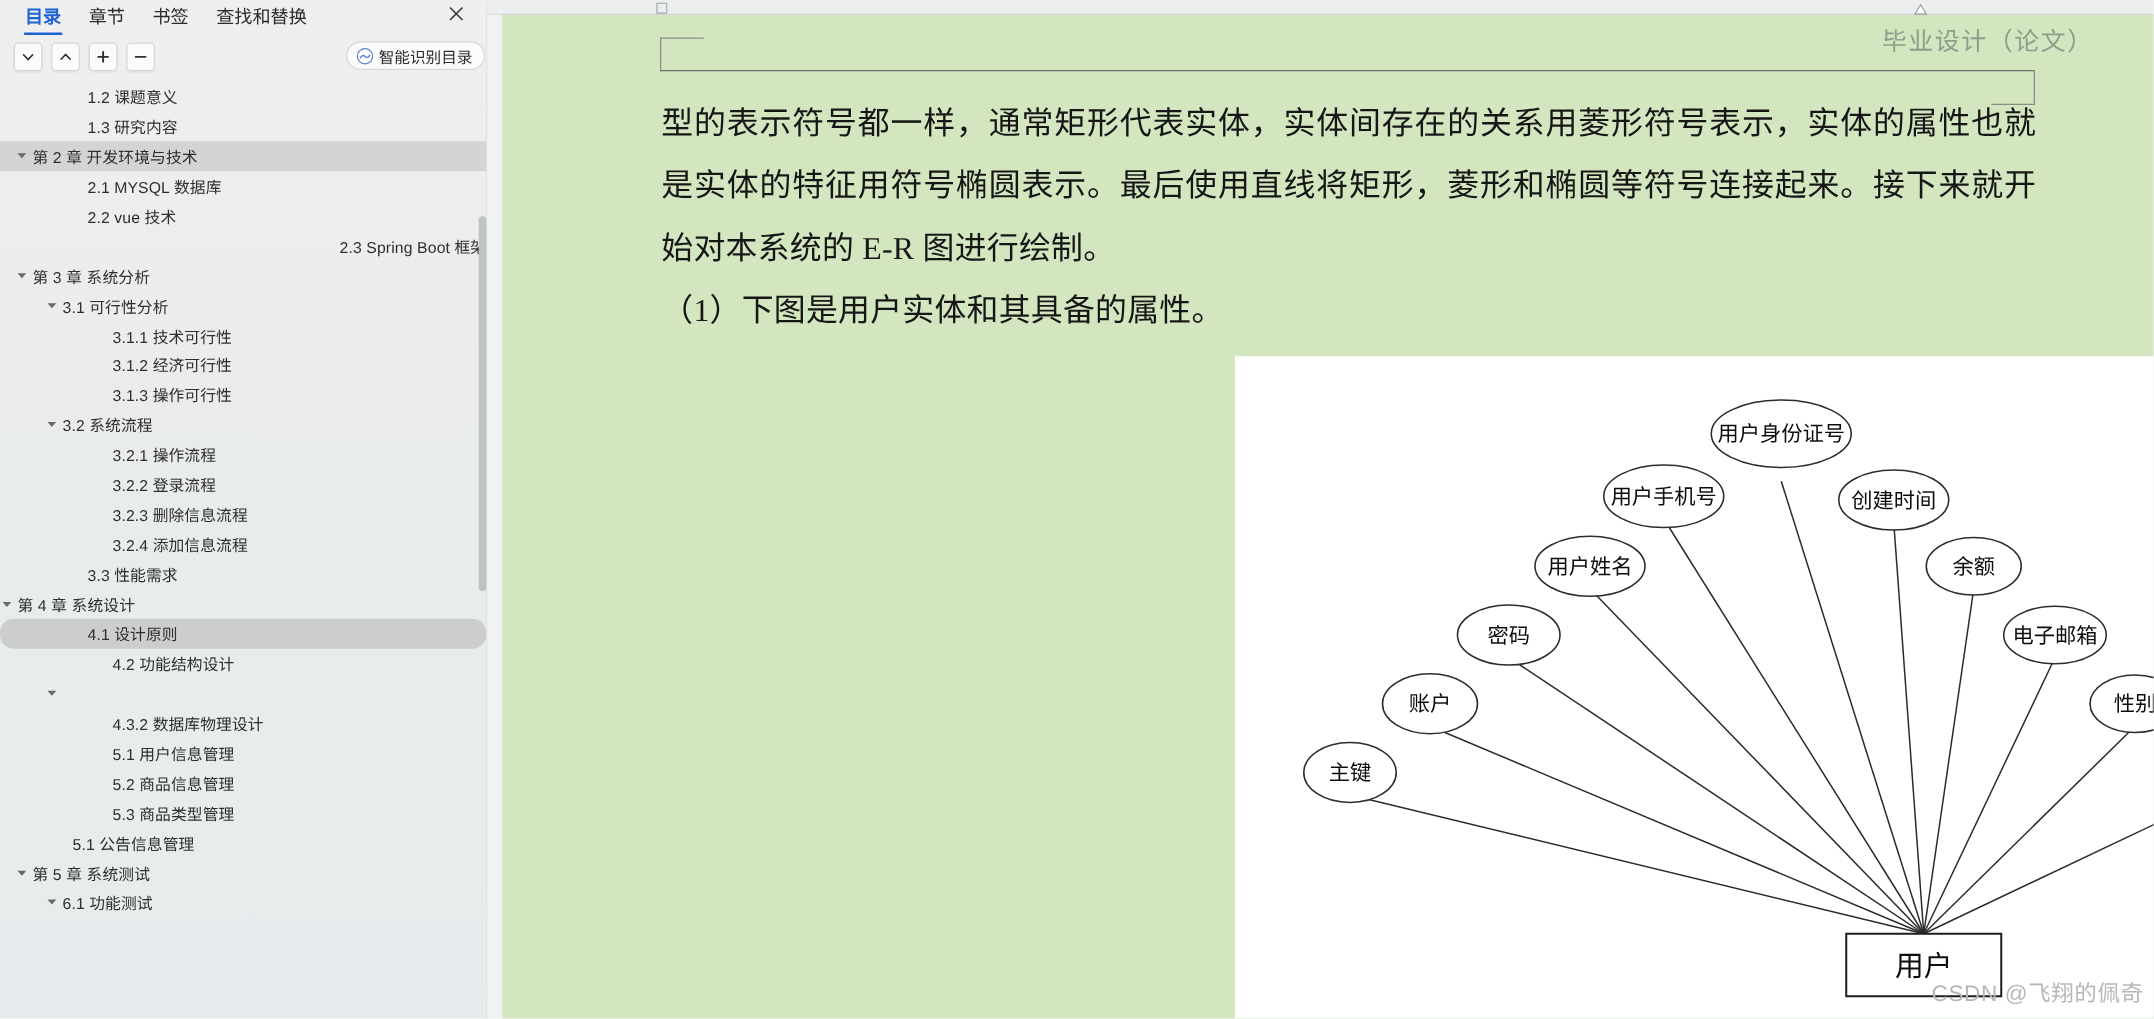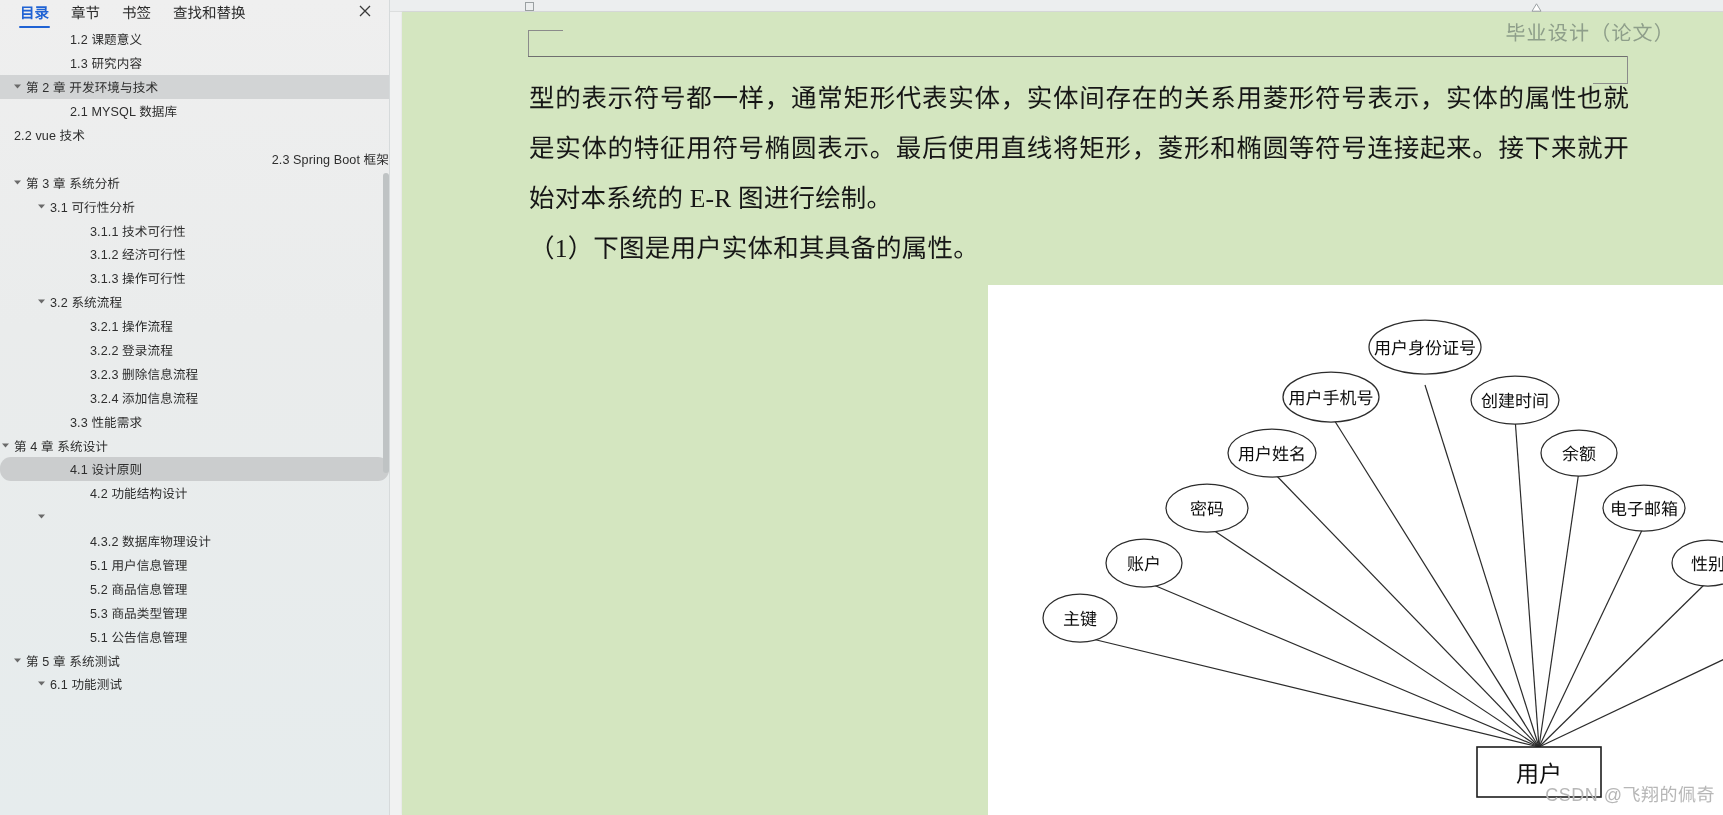--- a/index.html
+++ b/index.html
@@ -248,20 +248,50 @@
       <div class="tab"><span>章节</span></div>
       <div class="tab"><span>书签</span></div>
       <div class="tab"><span>查找和替换</span></div>
       <div class="close-btn">
         <svg width="20" height="20" viewBox="0 0 20 20">
           <path d="M5 5 L15 15 M15 5 L5 15" stroke="#3a3a3a" stroke-width="1.3" fill="none"></path>
         </svg>
       </div>
     </div>
 
+    <div class="toolbar">
+      <div class="tbtn">
+        <svg width="13" height="13" viewBox="0 0 13 13">
+          <path d="M3 5 L6.5 8.6 L10 5" stroke="#2e2e2e" stroke-width="1.4" fill="none" stroke-linecap="round" stroke-linejoin="round"></path>
+        </svg>
+      </div>
+      <div class="tbtn">
+        <svg width="13" height="13" viewBox="0 0 13 13">
+          <path d="M3 8.2 L6.5 4.6 L10 8.2" stroke="#2e2e2e" stroke-width="1.4" fill="none" stroke-linecap="round" stroke-linejoin="round"></path>
+        </svg>
+      </div>
+      <div class="tbtn">
+        <svg width="13" height="13" viewBox="0 0 13 13">
+          <path d="M6.5 2.6 L6.5 10.4 M2.6 6.5 L10.4 6.5" stroke="#2e2e2e" stroke-width="1.5" stroke-linecap="round"></path>
+        </svg>
+      </div>
+      <div class="tbtn">
+        <svg width="13" height="13" viewBox="0 0 13 13">
+          <path d="M2.6 6.5 L10.4 6.5" stroke="#2e2e2e" stroke-width="1.5" stroke-linecap="round"></path>
+        </svg>
+      </div>
+
+      <div class="auto-toc">
+        <svg class="ai-ic" width="14" height="14" viewBox="0 0 14 14">
+          <circle cx="7" cy="7" r="6.1" fill="#ffffff" stroke="#5b7fd6" stroke-width="1"></circle>
+          <path d="M3.2 8.4 Q5 5.3 7 7.2 Q9 9.1 10.8 6.2" stroke="#5b7fd6" stroke-width="1.15" fill="none" stroke-linecap="round"></path>
+        </svg>
+        <span>智能识别目录</span>
+      </div>
+    </div>
 
     <div class="toc" id="toc-list">
         <div class="toc-row" style="padding-left: 56px;">
           <span class="caret empty">
             <svg width="9" height="9" viewBox="0 0 9 9">
               <path d="M1 2.6 L4.5 6.6 L8 2.6 Z" fill="#6a6a6a"></path>
             </svg>
           </span>
           <span class="toc-label">1.2 课题意义</span>
         </div>
@@ -282,21 +312,21 @@
           <span class="toc-label">第 2 章 开发环境与技术</span>
         </div>
         <div class="toc-row" style="padding-left: 56px;">
           <span class="caret empty">
             <svg width="9" height="9" viewBox="0 0 9 9">
               <path d="M1 2.6 L4.5 6.6 L8 2.6 Z" fill="#6a6a6a"></path>
             </svg>
           </span>
           <span class="toc-label">2.1 MYSQL 数据库</span>
         </div>
-        <div class="toc-row" style="">
+        <div class="toc-row" style="padding-left: 56px;">
           <span class="caret empty">
             <svg width="9" height="9" viewBox="0 0 9 9">
               <path d="M1 2.6 L4.5 6.6 L8 2.6 Z" fill="#6a6a6a"></path>
             </svg>
           </span>
           <span class="toc-label">2.2 vue 技术</span>
         </div>
         <div class="toc-row" style="padding-left: 44px; justify-content: flex-end;">
           <span class="caret empty">
             <svg width="9" height="9" viewBox="0 0 9 9">
@@ -450,21 +480,21 @@
           <span class="toc-label">5.2 商品信息管理</span>
         </div>
         <div class="toc-row" style="padding-left: 76px;">
           <span class="caret empty">
             <svg width="9" height="9" viewBox="0 0 9 9">
               <path d="M1 2.6 L4.5 6.6 L8 2.6 Z" fill="#6a6a6a"></path>
             </svg>
           </span>
           <span class="toc-label">5.3 商品类型管理</span>
         </div>
-        <div class="toc-row" style="padding-left: 76px;">
+        <div class="toc-row" style="padding-left: 44px;">
           <span class="caret empty">
             <svg width="9" height="9" viewBox="0 0 9 9">
               <path d="M1 2.6 L4.5 6.6 L8 2.6 Z" fill="#6a6a6a"></path>
             </svg>
           </span>
           <span class="toc-label">5.1 公告信息管理</span>
         </div>
         <div class="toc-row" style="padding-left: 12px;">
           <span class="caret">
             <svg width="9" height="9" viewBox="0 0 9 9">

